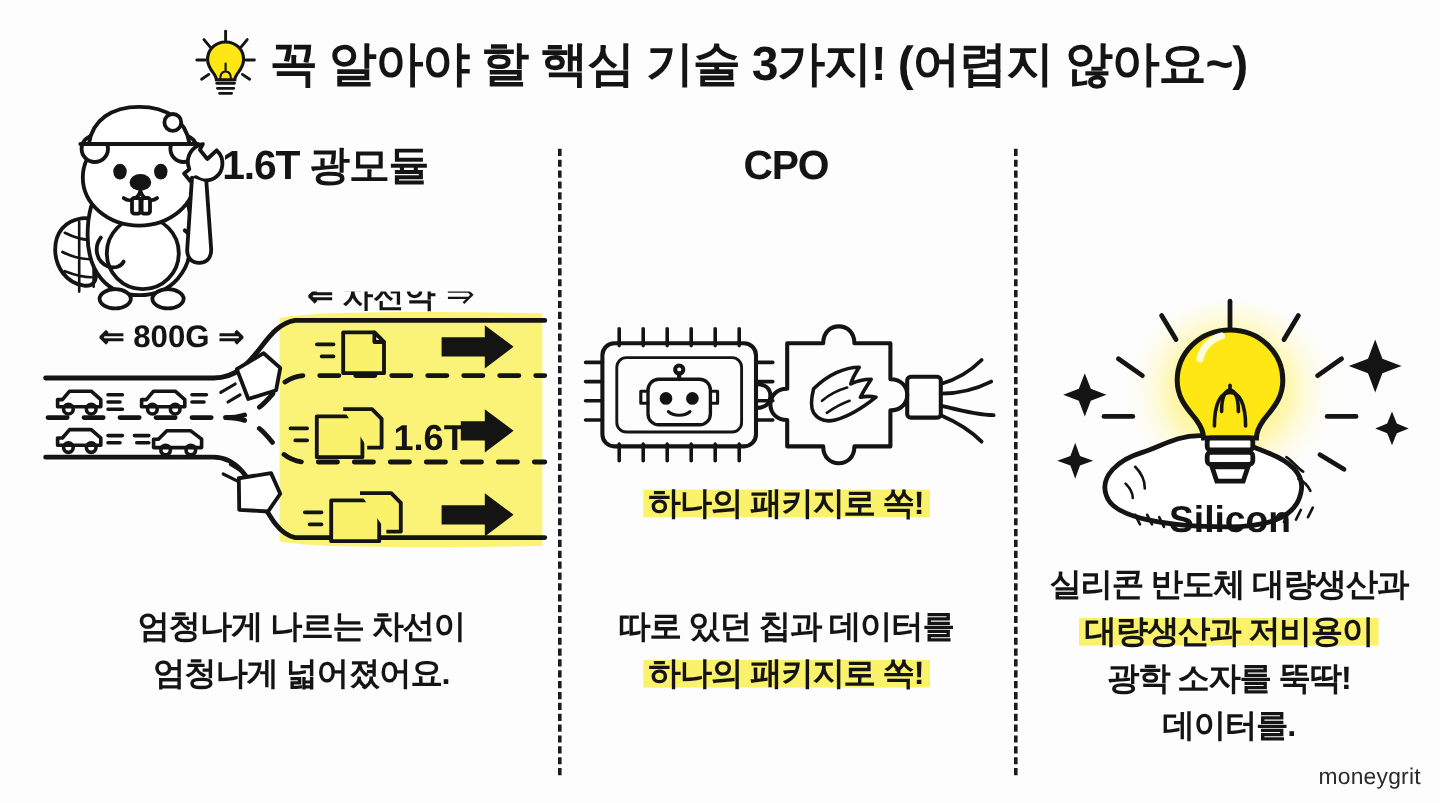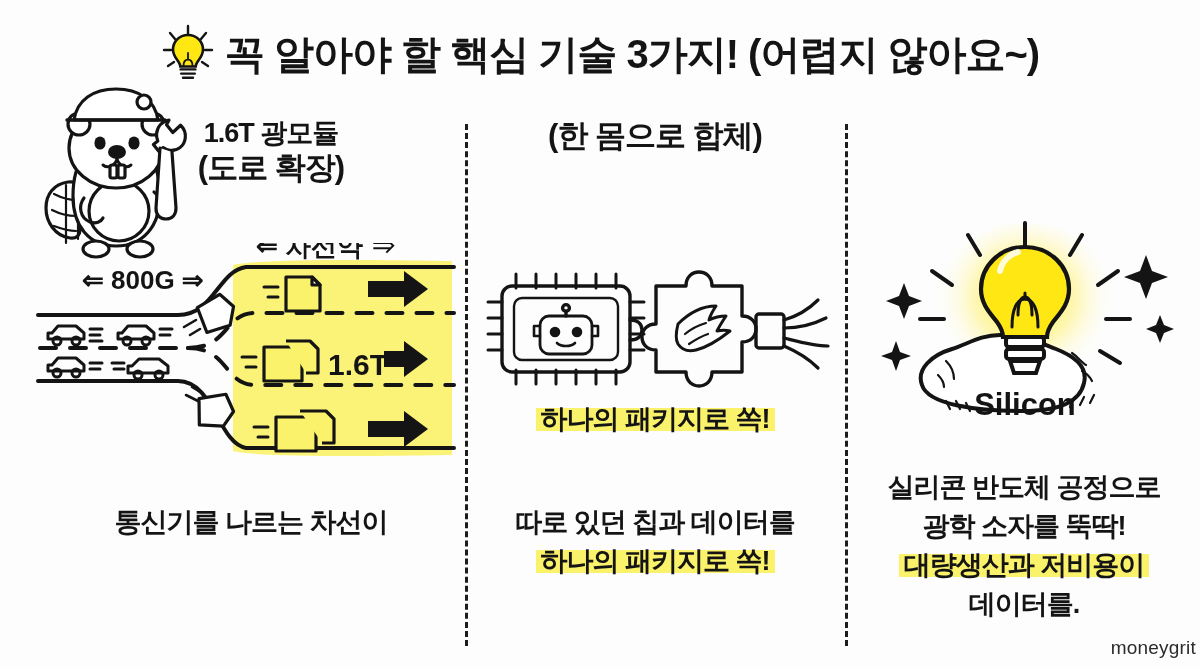--- a/index.html
+++ b/index.html
@@ -35,34 +35,34 @@
   
   .col{position:absolute;top:118px;}
   .col1{left:0px;width:462px;}
   .col2{left:468px;width:374px;}
   .col3{left:848px;width:352px;}
 
   .col-heading{
     text-align:center;font-weight:bold;line-height:1.18;
   }
   .col1 .col-heading{padding-left:80px;}
-  .head-main{font-size:27px;display:block;letter-spacing:-1px;}
+  .head-main{font-size:34px;display:block;letter-spacing:-1px;}
   .head-sub{font-size:31px;display:block;letter-spacing:-1px;}
 
   
   .beaver{position:absolute;left:22px;top:-32px;width:180px;height:175px;}
 
   
   .road-wrap{position:absolute;left:28px;top:125px;width:430px;height:230px;}
 
   
   .cpo-wrap{position:absolute;left:10px;top:140px;width:360px;height:150px;}
 
   
-  .sil-wrap{position:absolute;left:12px;top:101px;width:330px;height:225px;}
+  .sil-wrap{position:absolute;left:12px;top:129px;width:330px;height:225px;}
 
   
   .body-copy{
     position:absolute;text-align:center;font-weight:bold;
     font-size:27px;line-height:1.45;letter-spacing:-1px;
   }
   .c1-copy{left:0;top:385px;width:462px;padding-left:20px;}
   .c2-copy{left:0;top:385px;width:374px;}
   .c3-copy{left:0;top:350px;width:352px;}
 
@@ -74,21 +74,21 @@
     padding:0 5px;border-radius:3px;
     box-decoration-break:clone;margin-top:12px;-webkit-box-decoration-break:clone;
   }
 
   .cpo-tagline{
     position:absolute;left:0;top:283px;width:374px;text-align:center;
     font-size:27px;font-weight:bold;letter-spacing:-1px;
   }
 
   .watermark{
-    position:absolute;right:4px;bottom:10px;
+    position:absolute;right:16px;bottom:10px;
     font-size:19px;color:#2b2b2b;letter-spacing:.2px;
   }
   .ln{display:block;}
 </style>
 </head>
 <body>
 
 <div class="page">
 
   <div class="title-row">
@@ -153,21 +153,20 @@
           <ellipse cx="118" cy="163" rx="13" ry="8"></ellipse>
 
           <path d="M152 34c-7 2-11 8-11 15 0 3 1 5 2 7l-4 4 6 6 4-4c2 1 4 2 7 2 8 0 14-6 14-14 0-5-2-9-6-12l-7 8-7-7z" transform="translate(-6,0) rotate(6 152 44)"></path>
           <path d="M138 62l-4 60c-0.3 7 4 11 10 11s10-4 10-11l-4-56"></path>
         </g>
       </svg>
     </span>
 
     <div class="col-heading">
       <span class="head-main">1.6T 광모듈</span>
-      <span class="head-sub">(도로 확장)</span>
     </div>
 
     <span class="road-wrap">
       <svg viewBox="0 0 430 230" width="430" height="230">
 
         <path d="M205 22 C240 14 410 18 424 18 L424 212 C410 212 240 216 205 208 Z" fill="#fbf26b" opacity="0.92"></path>
 
         <g fill="none" stroke="#141414" stroke-width="4" stroke-linecap="round">
           <path d="M10 72 L150 72 C186 72 190 28 218 24 L426 24"></path>
           <path d="M10 138 L150 138 C186 138 190 200 218 205 L426 205"></path>
@@ -241,27 +240,28 @@
           <path d="M340 38h36v-10l24 18-24 18v-10h-36z"></path>
           <path d="M356 108h20v-10l24 18-24 18v-10h-20z"></path>
           <path d="M340 178h36v-10l24 18-24 18v-10h-36z"></path>
         </g>
 
         <text x="300" y="132" font-family="Liberation Sans, sans-serif" font-size="30" font-weight="bold" fill="#141414">1.6T</text>
       </svg>
     </span>
 
     <div class="body-copy c1-copy">
-      <span class="ln">통신기를 나르는 차선이</span>
+      <span class="ln">엄청나게 나르는 차선이</span>
+      <span class="ln">엄청나게 넓어졌어요.</span>
     </div>
   </div>
 
   <div class="col col2">
     <div class="col-heading">
-      <span class="head-sub">(한 몸으로 합체)</span>
+      <span class="head-main">CPO</span>
     </div>
 
     <span class="cpo-wrap">
       <svg viewBox="0 0 360 150" width="360" height="150">
         <g fill="none" stroke="#141414" stroke-width="3.4" stroke-linejoin="round" stroke-linecap="round">
 
           <g stroke-width="3">
             <path d="M38 30v-14M58 30v-14M78 30v-14M98 30v-14M118 30v-14M138 30v-14"></path>
             <path d="M38 112v14M58 112v14M78 112v14M98 112v14M118 112v14M138 112v14"></path>
             <path d="M24 44H10M24 60H10M24 76H10M24 92H10"></path>
@@ -357,21 +357,21 @@
         <g stroke="#141414" stroke-width="4" fill="#ffffff">
           <rect x="146" y="118" width="38" height="10" rx="3"></rect>
           <rect x="146" y="130" width="38" height="10" rx="3"></rect>
           <path d="M150 142h30l-4 12h-22z"></path>
         </g>
         <text x="165" y="196" text-anchor="middle" font-family="Liberation Sans, sans-serif" font-size="31" font-weight="bold" fill="#141414">Silicon</text>
       </svg>
     </span>
 
     <div class="body-copy c3-copy">
-      <span class="ln">실리콘 반도체 공정으로</span>
+      <span class="ln">실리콘 반도체 대량생산과</span>
+      <span class="ln"><span class="hl">대량생산과 저비용이</span></span>
       <span class="ln">광학 소자를 뚝딱!</span>
-      <span class="ln"><span class="hl">대량생산과 저비용이</span></span>
       <span class="ln">데이터를.</span>
     </div>
   </div>
 
   <div class="watermark">moneygrit</div>
 </div>
 
 </body></html>

